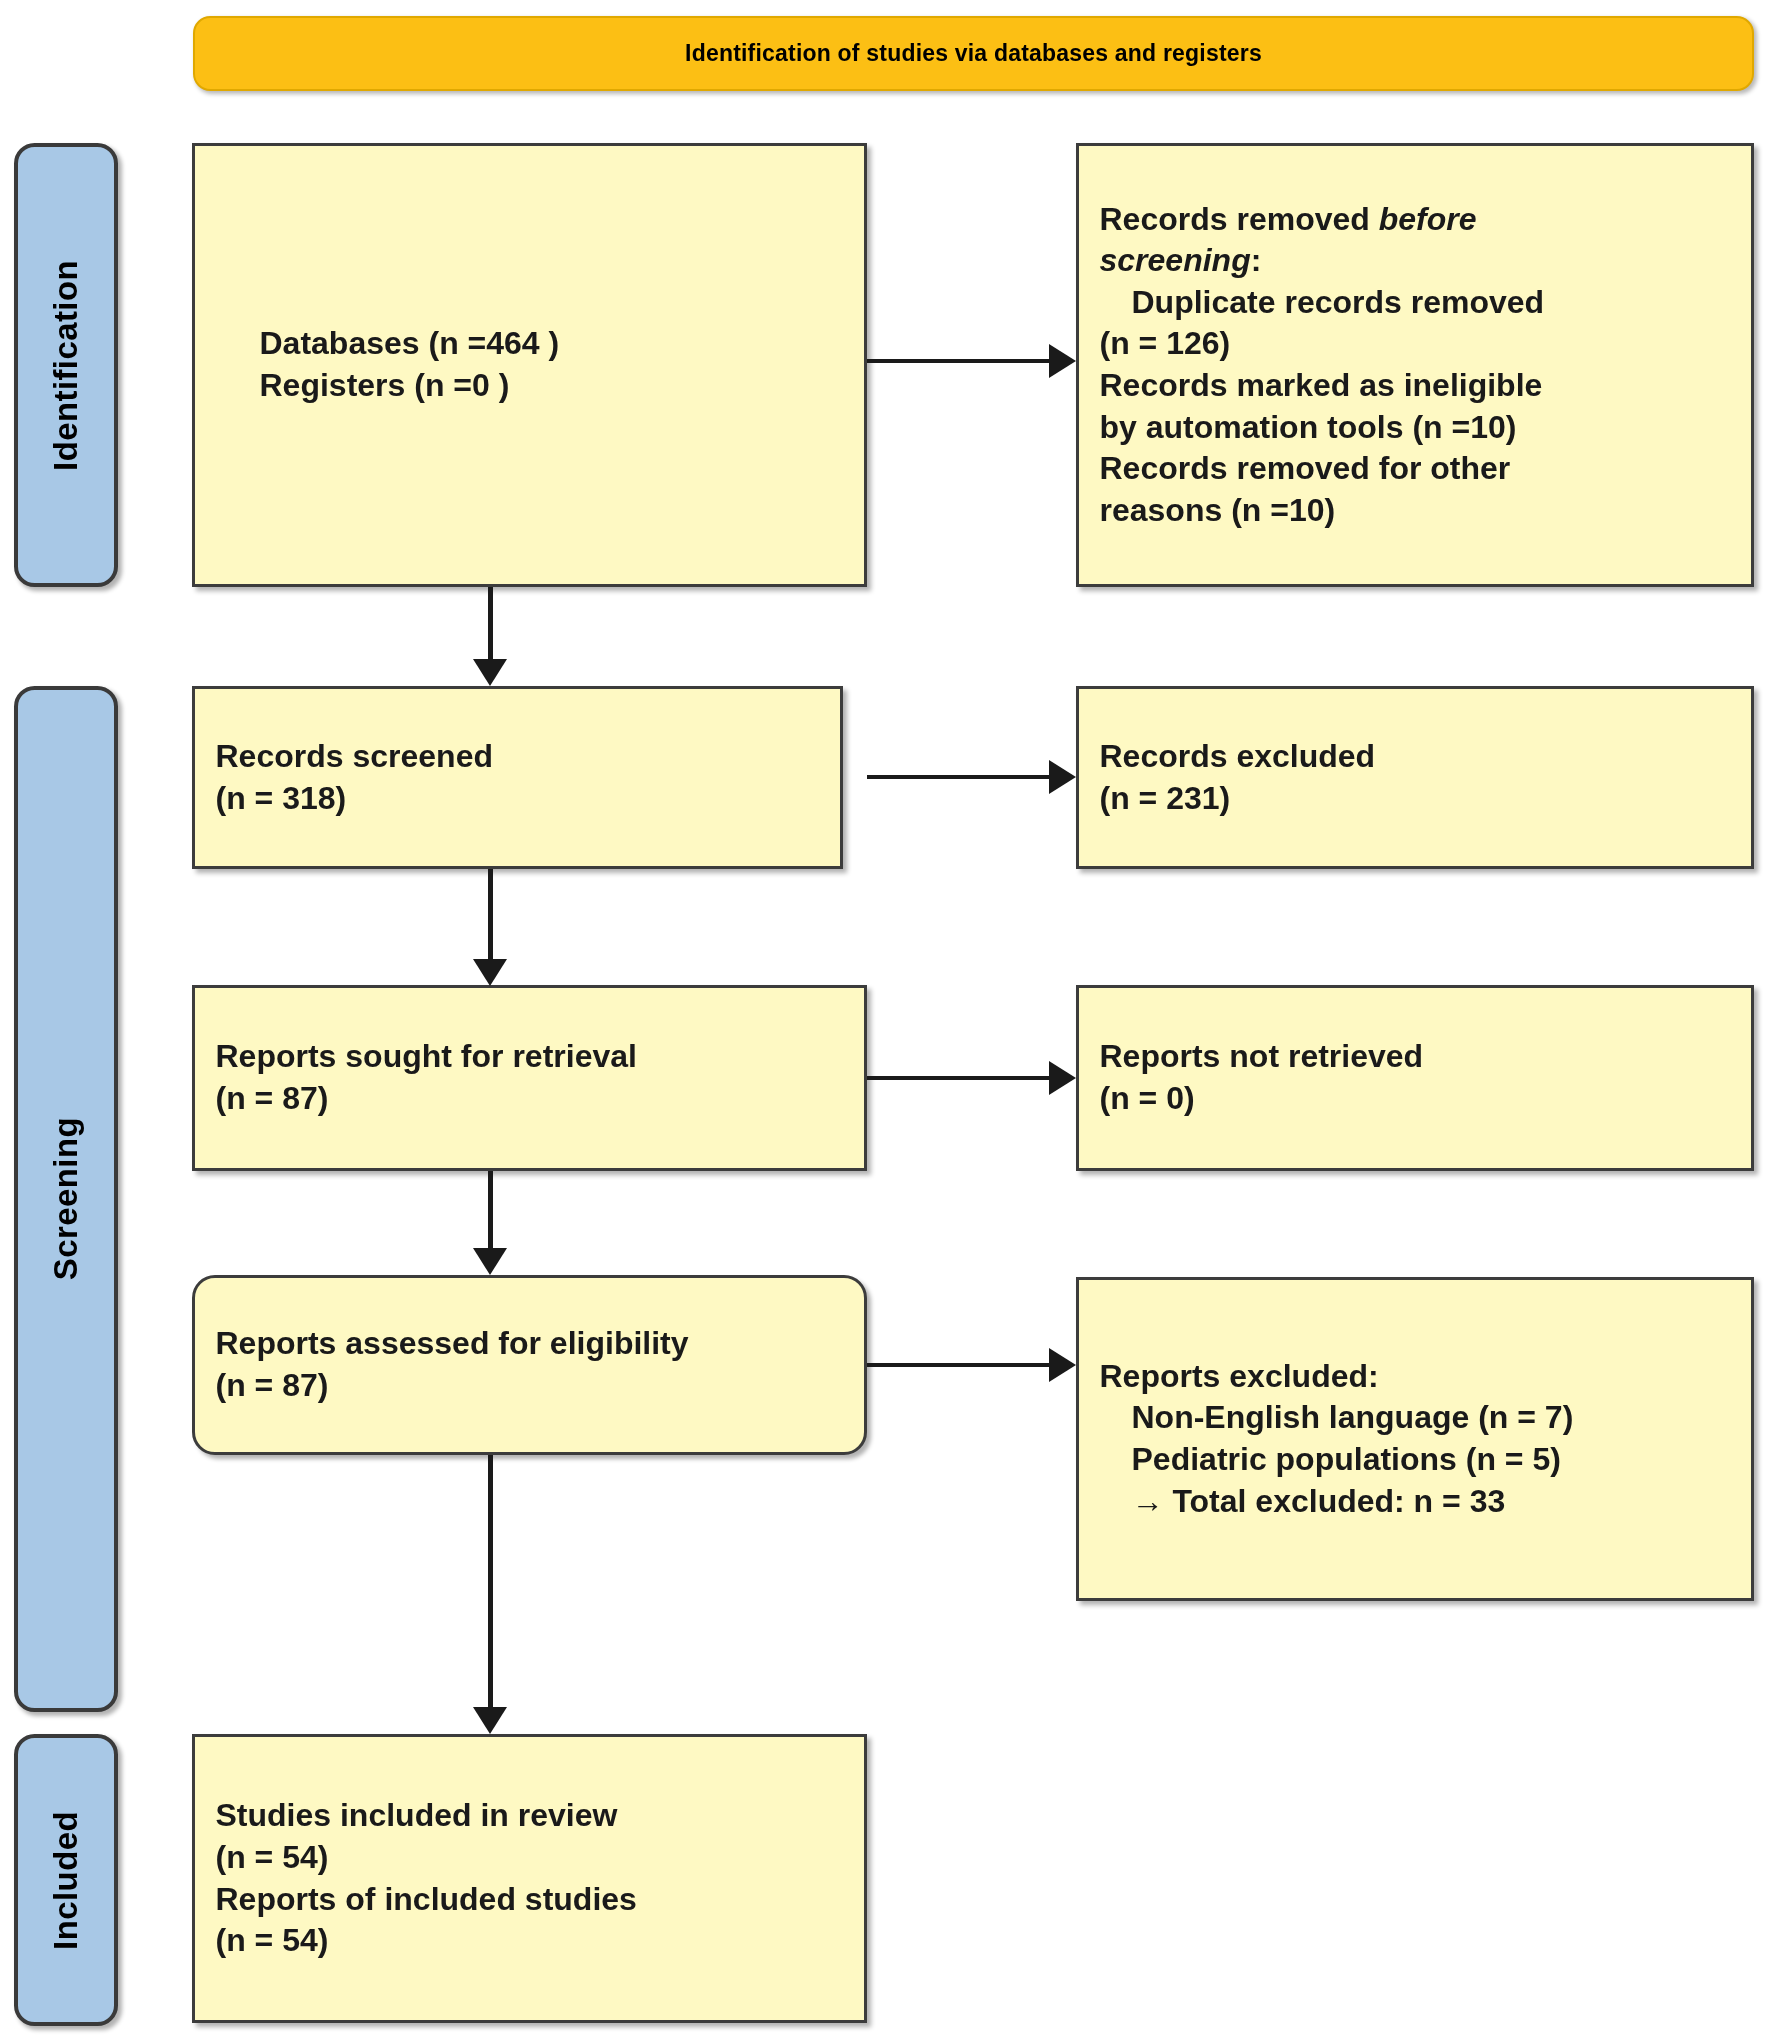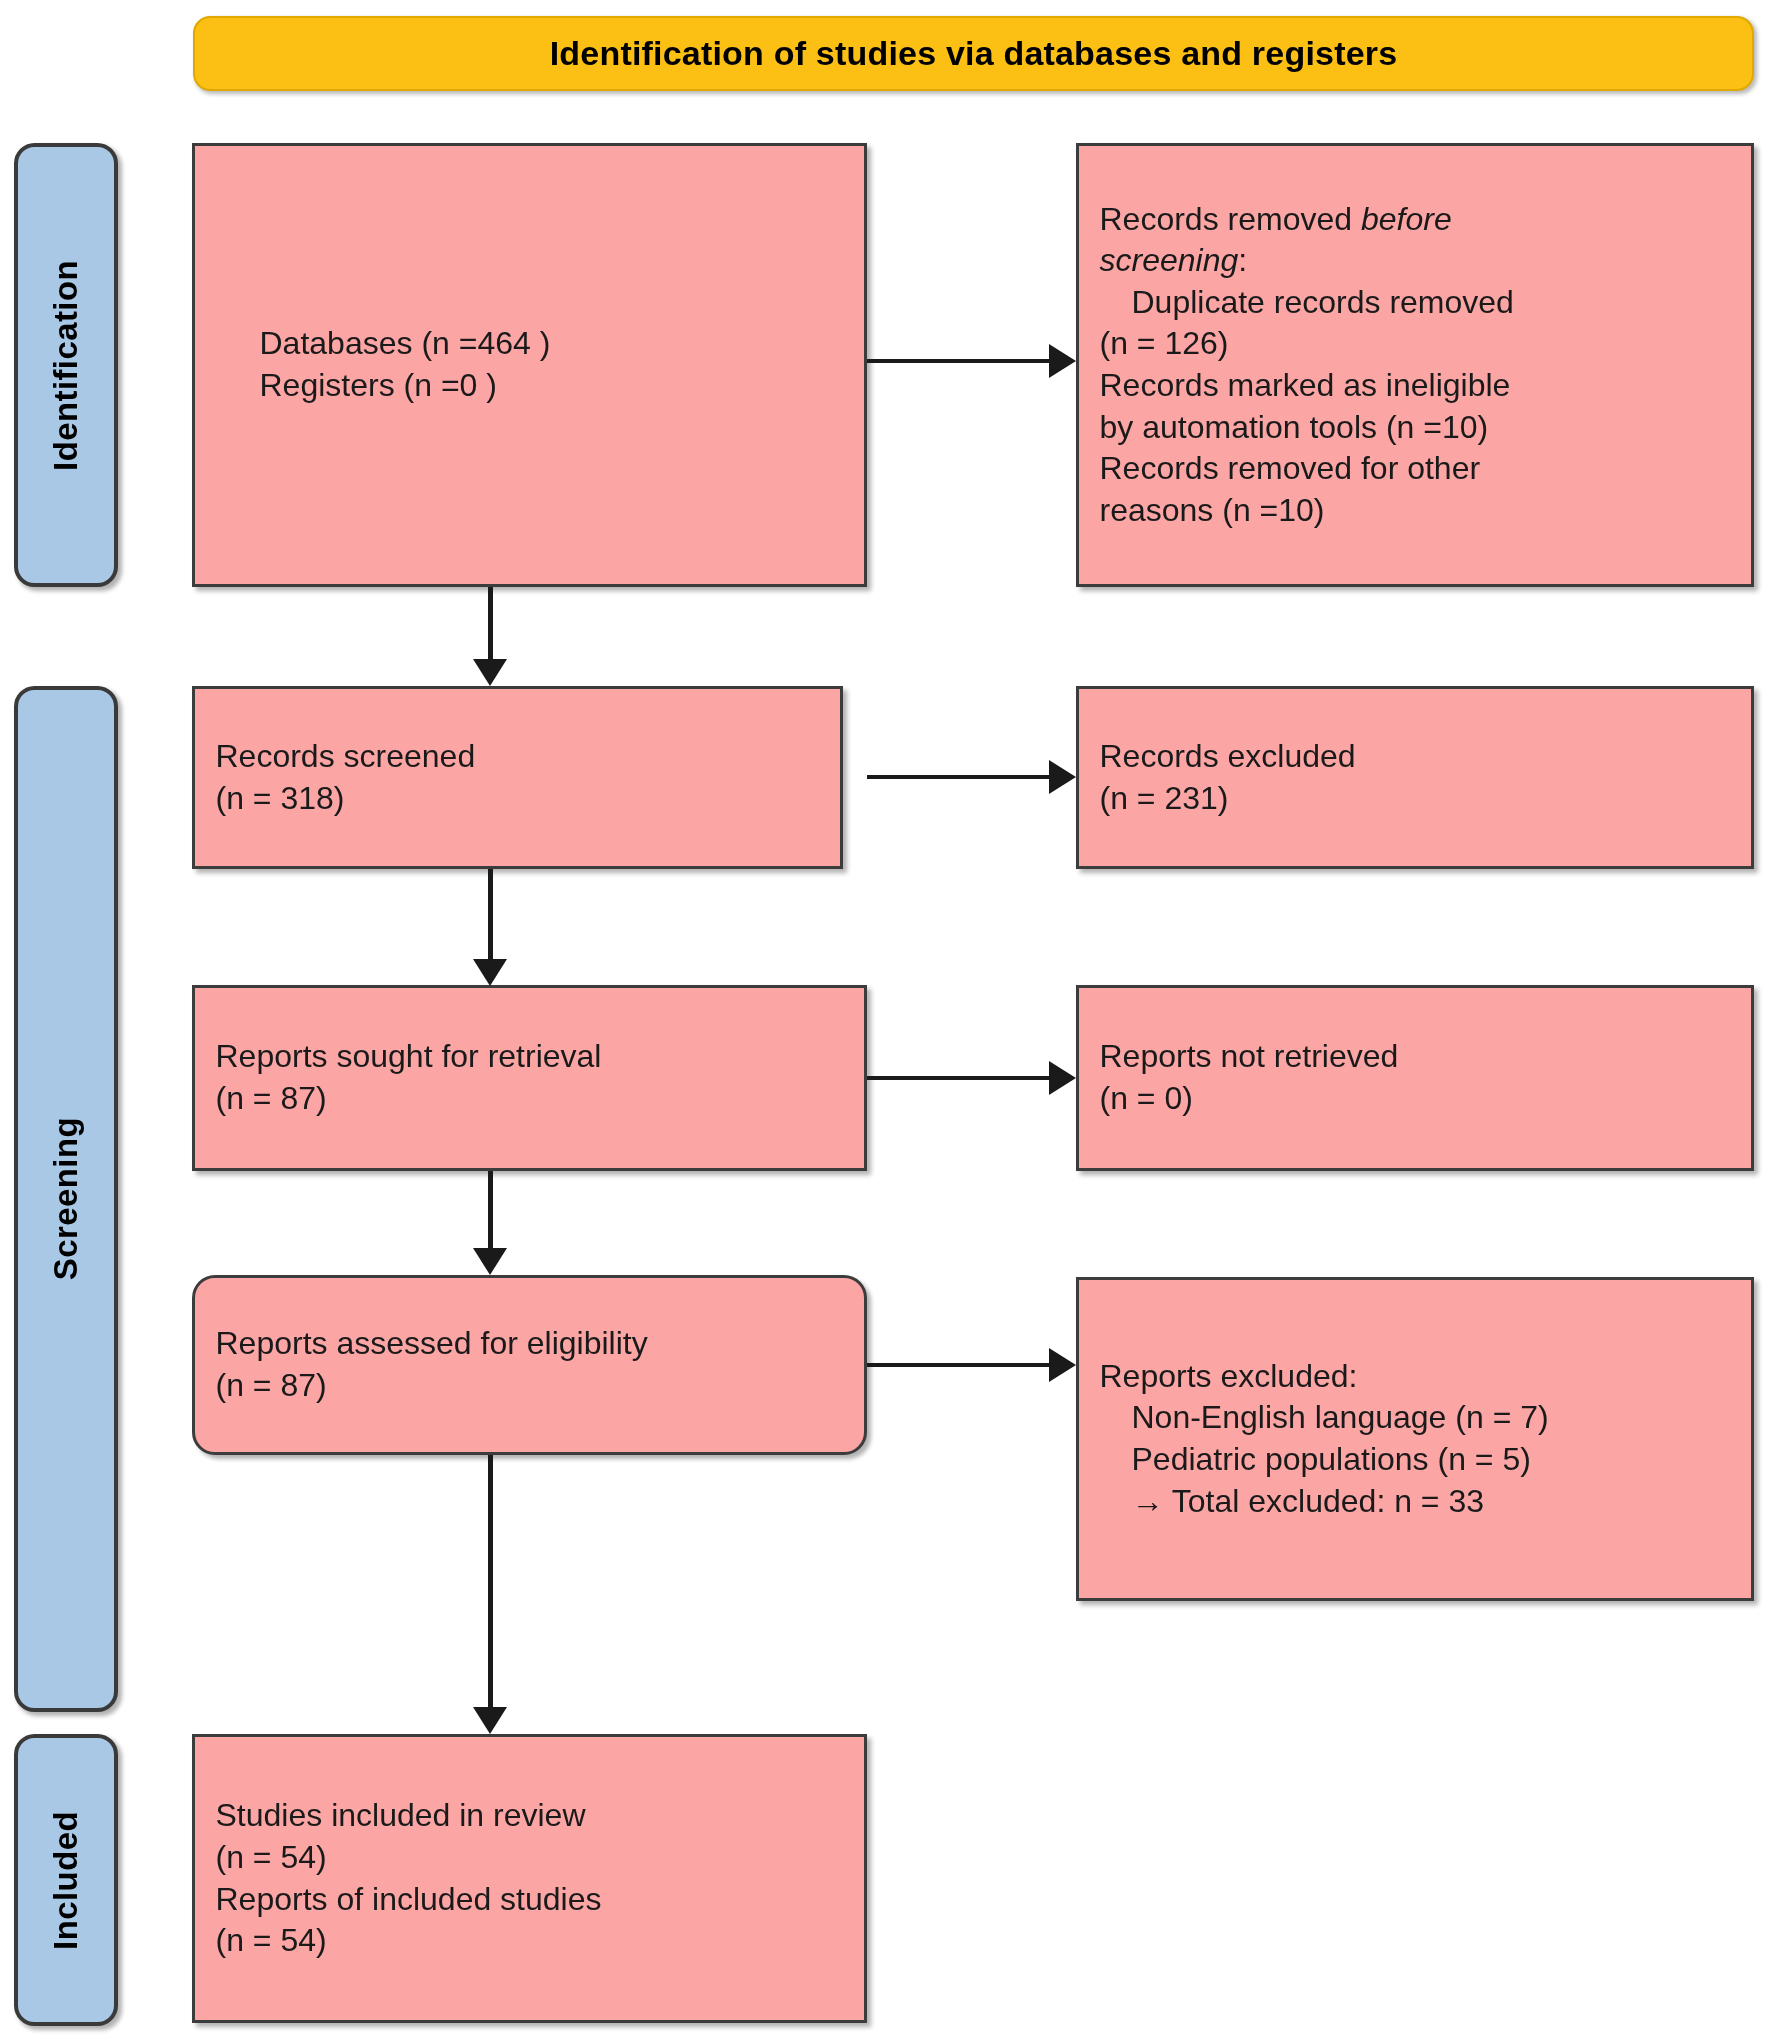--- a/index.html
+++ b/index.html
@@ -30,21 +30,21 @@
     background: #FCBF14;
     border: 2.4px solid #E0A800;
     border-radius: 17.3px;
     box-sizing: border-box;
     display: flex;
     align-items: center;
     justify-content: center;
     box-shadow: 2.4px 2.4px 4px rgba(0,0,0,0.28);
   }
   .header-bar .header-text {
-    font-size: 34px;
+    font-size: 23px;
     font-weight: bold;
     color: #000000;
     letter-spacing: 0.2px;
     text-align: center;
     line-height: 1.1;
   }
 
   
   .stage-bar {
     position: absolute;
@@ -68,27 +68,28 @@
     white-space: nowrap;
     letter-spacing: 0.4px;
   }
   #stage-identification { top: 143px;  height: 444px; }
   #stage-screening      { top: 686px;  height: 1026px; }
   #stage-included       { top: 1734px; height: 292px; }
 
   
   .node-box {
     position: absolute;
-    background: #fca5a5;
+    background: #fef9c3;
     border: 3.2px solid #3C3C3C;
     box-sizing: border-box;
     box-shadow: 4px 4px 4.7px rgba(0,0,0,0.30);
     display: flex;
     flex-direction: column;
     justify-content: center;
+    font-weight: bold;
   }
   .node-box .node-lines {
     padding: 0 20.5px;
   }
   .node-box .line {
     font-size: 32px;
     line-height: 1.30;
     color: #1A1A1A;
     white-space: pre;
   }

